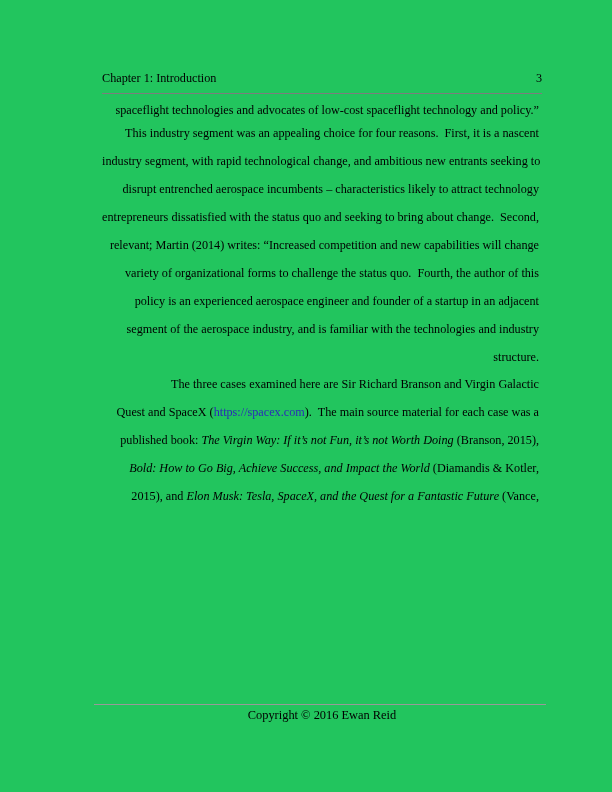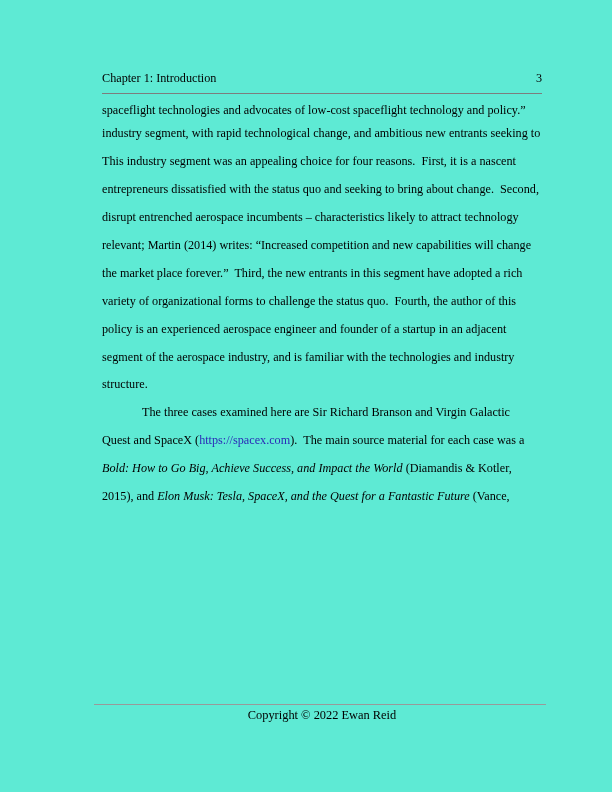--- a/index.html
+++ b/index.html
@@ -4,21 +4,21 @@
 <style>
   html, body {
     margin: 0;
     padding: 0;
     background: #ffffff;
   }
   .page {
     position: relative;
     width: 612px;
     height: 792px;
-    background: #5eead4;
+    background: #22c55e;
     font-family: "Liberation Serif", "DejaVu Serif", serif;
     color: #000000;
     overflow: hidden;
   }
   .header {
     position: absolute;
     left: 102px;
     top: 71px;
     width: 440px;
     display: flex;
@@ -38,20 +38,21 @@
     position: absolute;
     left: 102px;
     top: 103px;
     width: 437px;
     font-size: 12.2px;
   }
   .line {
     height: 27.9px;
     line-height: 15px;
     white-space: pre;
+    text-align: right;
   }
   .line.first-line { height: 23.4px; }
   .line.indented { padding-left: 40px; font-family: Liberation Serif, serif; }
   .seg-normal { color: #000000; }
   .seg-italic { font-style: italic; color: #000000; }
   .seg-link {
     color: var(--link-color, #2b2bb8);
     text-decoration: none;
     cursor: pointer;
   }
@@ -80,35 +81,35 @@
 
   <div class="header">
     <span>Chapter 1: Introduction</span>
     <span>3</span>
   </div>
 
   <div class="header-rule"></div>
 
   <div class="body-text" id="body-lines">
       <div class="line first-line"><span class="seg-normal">spaceflight technologies and advocates of low-cost spaceflight technology and policy.”</span></div>
+      <div class="line"><span class="seg-normal">This industry segment was an appealing choice for four reasons.  First, it is a nascent</span></div>
       <div class="line"><span class="seg-normal">industry segment, with rapid technological change, and ambitious new entrants seeking to</span></div>
-      <div class="line"><span class="seg-normal">This industry segment was an appealing choice for four reasons.  First, it is a nascent</span></div>
+      <div class="line"><span class="seg-normal">disrupt entrenched aerospace incumbents – characteristics likely to attract technology</span></div>
       <div class="line"><span class="seg-normal">entrepreneurs dissatisfied with the status quo and seeking to bring about change.  Second,</span></div>
-      <div class="line"><span class="seg-normal">disrupt entrenched aerospace incumbents – characteristics likely to attract technology</span></div>
       <div class="line"><span class="seg-normal">relevant; Martin (2014) writes: “Increased competition and new capabilities will change</span></div>
-      <div class="line"><span class="seg-normal">the market place forever.”  Third, the new entrants in this segment have adopted a rich</span></div>
       <div class="line"><span class="seg-normal">variety of organizational forms to challenge the status quo.  Fourth, the author of this</span></div>
       <div class="line"><span class="seg-normal">policy is an experienced aerospace engineer and founder of a startup in an adjacent</span></div>
       <div class="line"><span class="seg-normal">segment of the aerospace industry, and is familiar with the technologies and industry</span></div>
       <div class="line"><span class="seg-normal">structure.</span></div>
       <div class="line indented"><span class="seg-normal">The three cases examined here are Sir Richard Branson and Virgin Galactic</span></div>
       <div class="line"><span class="seg-normal">Quest and SpaceX (</span><span class="seg-link">https://spacex.com</span><span class="seg-normal">).  The main source material for each case was a</span></div>
+      <div class="line"><span class="seg-normal">published book: </span><span class="seg-italic">The Virgin Way: If it’s not Fun, it’s not Worth Doing</span><span class="seg-normal"> (Branson, 2015),</span></div>
       <div class="line"><span class="seg-italic">Bold: How to Go Big, Achieve Success, and Impact the World</span><span class="seg-normal"> (Diamandis &amp; Kotler,</span></div>
       <div class="line"><span class="seg-normal">2015), and </span><span class="seg-italic">Elon Musk: Tesla, SpaceX, and the Quest for a Fantastic Future</span><span class="seg-normal"> (Vance,</span></div>
     </div>
 
   <div class="footer-rule"></div>
 
   <div class="footer">
-    <span>Copyright © 2022 Ewan Reid</span>
+    <span>Copyright © 2016 Ewan Reid</span>
   </div>
 
 </div>
 
 </body></html>

